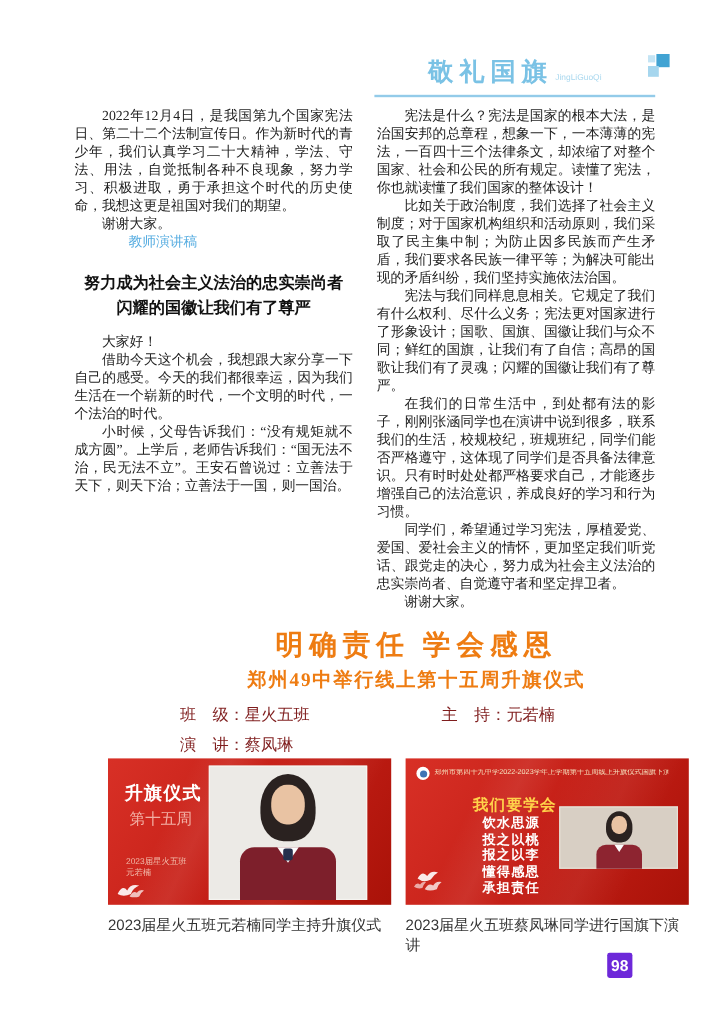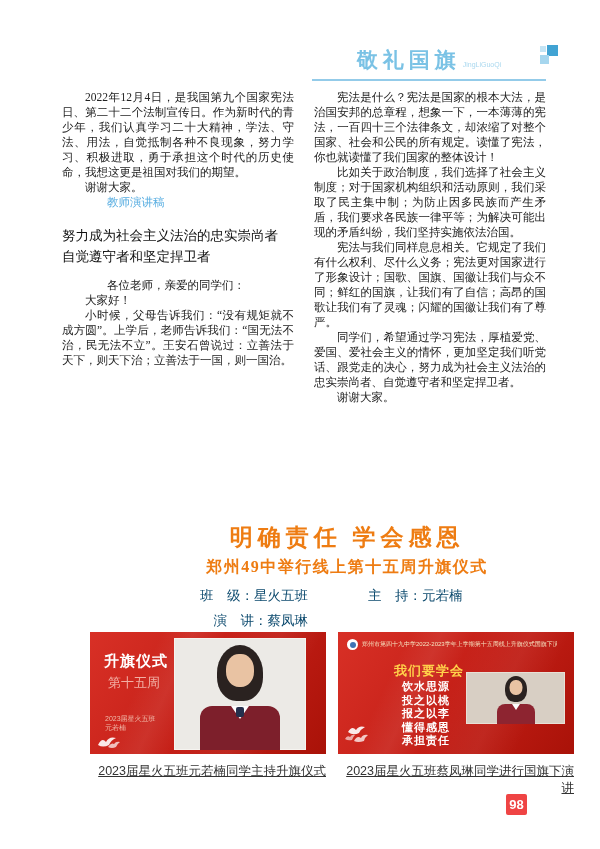--- a/index.html
+++ b/index.html
@@ -17,45 +17,45 @@
   .sq1 { width:11px; height:11px; background:#41a3d3; right:0; top:3px; }
   .sq2 { width:9px;  height:9px;  background:#a6d6ee; right:9px; top:13px; }
   .sq3 { width:6px;  height:6px;  background:#c4e4f4; right:12px; top:4px; }
 
   
   .columns { position:absolute; top:90px; left:62px; width:484px; display:flex; gap:20px; }
   .col { width:236px; font-size:11.5px; line-height:15px; text-align:justify; color:#222; }
   .col p { margin:0; text-indent:2em; }
   .col p.noindent { text-indent:0;margin-left:45px; }
   .label-blue { color:#57ade1; margin-top:10px; font-size:11.5px; }
-  .speech-title { font-weight:normal; font-size:13.5px; text-align:left; margin:16px 0 10px;
+  .speech-title { font-weight:bold; font-size:13.5px; text-align:center; margin:16px 0 10px;
                   line-height:1.55; color:#111; }
 
   
   .event-title { position:absolute; top:522px; left:0; width:600px; text-align:center;
                  font-weight:bold; color:#ee7c12;padding-left:47px; }
   .event-title .l1 { display:block; font-size:23px; letter-spacing:5px; }
   .event-title .l2 { display:block; font-size:16px; letter-spacing:1.5px; margin-top:4px; }
 
   
-  .event-info { position:absolute; top:587px; left:62px; width:484px; font-size:13.5px; color:#0c4a6e;text-align:right; }
+  .event-info { position:absolute; top:587px; left:62px; width:484px; font-size:13.5px; color:#7f1d1d; }
   .info-row { display:flex; margin-bottom:7px; }
   .info-left { margin-left:88px; width:158px; }
   .info-right { margin-left:60px; }
 
   
   .photos { position:absolute; top:632px; left:62px; display:flex; gap:12px;margin-left:28px; }
   .figure { width:236px; }
   .photo { position:relative; width:236px; height:122px; overflow:hidden;
            background:linear-gradient(125deg,#d83026 0%, #c31e16 55%, #a91208 100%); }
   .photo .sheen { position:absolute; left:-40px; top:-20px; width:320px; height:180px;
            background:linear-gradient(115deg, rgba(255,255,255,0) 30%, rgba(255,255,255,.07) 38%,
                       rgba(255,255,255,0) 46%, rgba(255,255,255,.06) 60%, rgba(255,255,255,0) 70%); }
-  .caption { margin-top:9px; text-align:right; font-size:12.5px; color:#333;
-             font-family:"Liberation Sans", sans-serif;text-decoration:underline; }
+  .caption { margin-top:9px; text-align:left; font-size:12.5px; color:#333;
+             font-family:"Liberation Sans", sans-serif; }
 
   
   .slide-title { position:absolute; left:14px; top:20px; color:#fff; font-weight:bold; font-size:15px;
                  letter-spacing:1px; font-family:"Liberation Sans", sans-serif; }
   .slide-sub { position:absolute; left:18px; top:42px; color:#f2afa4; font-size:13px;
                font-family:"Liberation Sans", sans-serif; }
   .slide-small { position:absolute; left:15px; top:82px; color:#f0b9a9; font-size:7px; line-height:9px;
                  font-family:"Liberation Sans", sans-serif; }
   .video-frame { position:absolute; left:84px; top:6px; width:130px; height:110px;
                  background:#eceae6; border:1px solid #f6f4f0; }
@@ -90,21 +90,21 @@
             background:#e9c3a3; border-radius:46%; }
   .gr-body { position:absolute; left:50%; bottom:-1px; transform:translateX(-50%); width:38px; height:20px;
             background:#8d2430; border-radius:8px 8px 0 0; }
   .gr-collar { position:absolute; left:50%; bottom:13px; transform:translateX(-50%); width:0; height:0;
             border-left:4px solid transparent; border-right:4px solid transparent; border-top:6px solid #fdfdfd; }
 
   .doves { position:absolute; left:6px; bottom:6px; }
   .doves svg { display:block; }
 
   
-  .page-num { position:absolute; left:506px; top:794px; width:21px; height:21px; background:#ef4444;
+  .page-num { position:absolute; left:506px; top:794px; width:21px; height:21px; background:#6d28d9;
               color:#fff; font-size:13px; font-weight:bold; text-align:center; line-height:21px;
               border-radius:2px; font-family:"Liberation Sans", sans-serif; }
 </style>
 </head>
 <body>
 
 <div class="page">
 
   <div class="header">
     <span class="header-title">敬礼国旗</span><span class="header-sub">JingLiGuoQi</span>
@@ -115,30 +115,31 @@
     </span>
   </div>
 
   <div class="columns">
     <div class="col">
       <p>2022年12月4日，是我国第九个国家宪法日、第二十二个法制宣传日。作为新时代的青少年，我们认真学习二十大精神，学法、守法、用法，自觉抵制各种不良现象，努力学习、积极进取，勇于承担这个时代的历史使命，我想这更是祖国对我们的期望。</p>
       <p>谢谢大家。</p>
       <p class="label-blue noindent">教师演讲稿</p>
       <div class="speech-title">
         <span>努力成为社会主义法治的忠实崇尚者</span><br>
-        <span>自觉遵守者和坚定捍卫者</span>
+        <span>闪耀的国徽让我们有了尊严</span>
       </div>
-      <p class="noindent">各位老师，亲爱的同学们：</p>
       <p>大家好！</p>
+      <p>借助今天这个机会，我想跟大家分享一下自己的感受。今天的我们都很幸运，因为我们生活在一个崭新的时代，一个文明的时代，一个法治的时代。</p>
       <p>小时候，父母告诉我们：“没有规矩就不成方圆”。上学后，老师告诉我们：“国无法不治，民无法不立”。王安石曾说过：立善法于天下，则天下治；立善法于一国，则一国治。</p>
     </div>
     <div class="col">
       <p>宪法是什么？宪法是国家的根本大法，是治国安邦的总章程，想象一下，一本薄薄的宪法，一百四十三个法律条文，却浓缩了对整个国家、社会和公民的所有规定。读懂了宪法，你也就读懂了我们国家的整体设计！</p>
       <p>比如关于政治制度，我们选择了社会主义制度；对于国家机构组织和活动原则，我们采取了民主集中制；为防止因多民族而产生矛盾，我们要求各民族一律平等；为解决可能出现的矛盾纠纷，我们坚持实施依法治国。</p>
       <p>宪法与我们同样息息相关。它规定了我们有什么权利、尽什么义务；宪法更对国家进行了形象设计；国歌、国旗、国徽让我们与众不同；鲜红的国旗，让我们有了自信；高昂的国歌让我们有了灵魂；闪耀的国徽让我们有了尊严。</p>
+      <p>在我们的日常生活中，到处都有法的影子，刚刚张涵同学也在演讲中说到很多，联系我们的生活，校规校纪，班规班纪，同学们能否严格遵守，这体现了同学们是否具备法律意识。只有时时处处都严格要求自己，才能逐步增强自己的法治意识，养成良好的学习和行为习惯。</p>
       <p>同学们，希望通过学习宪法，厚植爱党、爱国、爱社会主义的情怀，更加坚定我们听党话、跟党走的决心，努力成为社会主义法治的忠实崇尚者、自觉遵守者和坚定捍卫者。</p>
       <p>谢谢大家。</p>
     </div>
   </div>
 
   <div class="event-title">
     <span class="l1">明确责任 学会感恩</span>
     <span class="l2">郑州49中举行线上第十五周升旗仪式</span>
   </div>
 

